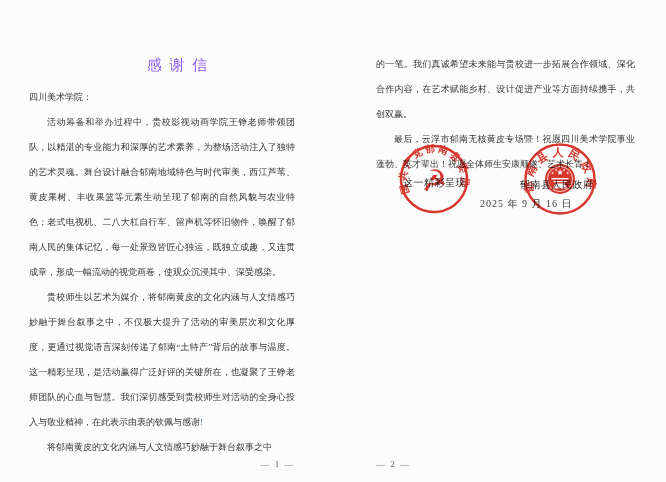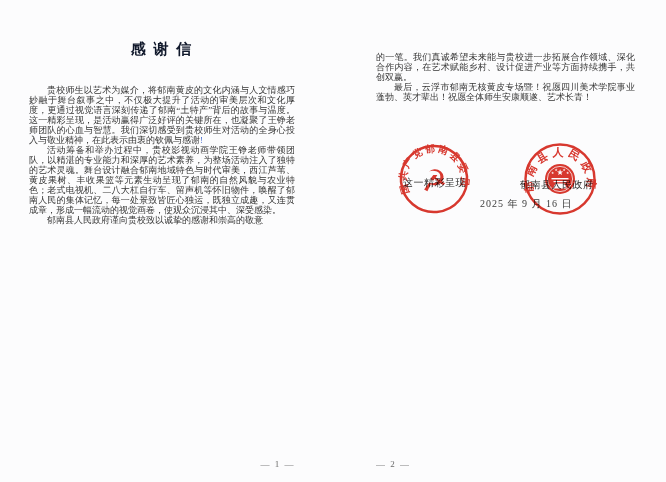--- a/index.html
+++ b/index.html
@@ -5,26 +5,26 @@
   html,body{margin:0;padding:0;background:#e8e8e8;}
   .spread{
     position:relative;width:666px;height:482px;background:#fcfcfd;
     font-family:"Liberation Serif","DejaVu Serif",serif;overflow:hidden;
     box-shadow:0 0 4px rgba(0,0,0,.25);
   }
   .page{position:absolute;top:0;width:333px;height:482px;}
   .page-1{left:0;}
   .page-2{left:333px;}
   .letter-title{
-    position:absolute;top:40px;left:29px;width:266px;margin:0;
-    text-align:center;font-size:15px;font-weight:bold;color:#0f172a;
+    position:absolute;top:40px;left:29px;width:266px;margin:16px;
+    text-align:center;font-size:15px;font-weight:normal;color:#8b5cf6;
     letter-spacing:2px;
   }
   .body-block p{
-    margin:0;font-size:9px;line-height:10px;color:#353535;
+    margin:0;font-size:9px;line-height:25px;color:#353535;
     text-align:justify;word-break:break-all;
   }
   .body-1{position:absolute;top:85px;left:29px;width:266px;}
   .body-2{position:absolute;top:52px;left:43px;width:259px;}
   .indent{text-indent:18px;}
   .blue-mark{color:#4169cf;}
   .page-footer{
     position:absolute;bottom:13px;font-size:9px;color:#6b6b6b;
     letter-spacing:1.5px;margin:0;
   }
@@ -47,23 +47,24 @@
 </style>
 </head>
 <body>
 
 <div class="spread">
 
   <section class="page page-1">
     <h1 class="letter-title">感 谢 信</h1>
 
     <div class="body-block body-1">
+      <p>四川美术学院：</p>
+      <p class="indent">活动筹备和举办过程中，贵校影视动画学院王铮老师带领团队，以精湛的专业能力和深厚的艺术素养，为整场活动注入了独特的艺术灵魂。舞台设计融合郁南地域特色与时代审美，西江芦苇、黄皮果树、丰收果篮等元素生动呈现了郁南的自然风貌与农业特色；老式电视机、二八大杠自行车、留声机等怀旧物件，唤醒了郁南人民的集体记忆，每一处景致皆匠心独运，既独立成趣，又连贯成章，形成一幅流动的视觉画卷，使观众沉浸其中、深受感染。</p>
       <p class="indent"><span>贵校师生以艺术为媒介，将郁南黄皮的文化内涵与人文情感巧妙融于舞台叙事之中，不仅极大提升了活动的审美层次和文化厚度，更通过视觉语言深刻传递了郁南“土特产”背后的故事与温度。这一精彩呈现，是活动赢得广泛好评的关键所在，也凝聚了王铮老师团队的心血与智慧。我们深切感受到贵校师生对活动的全身心投入与敬业精神，在此表示由衷的钦佩与感谢</span><span class="blue-mark">!</span></p>
-      <p class="indent">活动筹备和举办过程中，贵校影视动画学院王铮老师带领团队，以精湛的专业能力和深厚的艺术素养，为整场活动注入了独特的艺术灵魂。舞台设计融合郁南地域特色与时代审美，西江芦苇、黄皮果树、丰收果篮等元素生动呈现了郁南的自然风貌与农业特色；老式电视机、二八大杠自行车、留声机等怀旧物件，唤醒了郁南人民的集体记忆，每一处景致皆匠心独运，既独立成趣，又连贯成章，形成一幅流动的视觉画卷，使观众沉浸其中、深受感染。</p>
-      <p class="indent">郁南县人民政府谨向贵校致以诚挚的感谢和崇高的敬意</p>
+      <p class="indent">将郁南黄皮的文化内涵与人文情感巧妙融于舞台叙事之中</p>
     </div>
 
     <p class="page-footer footer-1">— 1 —</p>
   </section>
 
   <section class="page page-2">
 
     <div class="body-block body-2">
       <p>的一笔。我们真诚希望未来能与贵校进一步拓展合作领域、深化合作内容，在艺术赋能乡村、设计促进产业等方面持续携手，共创双赢。</p>
       <p class="indent">最后，云浮市郁南无核黄皮专场暨！祝愿四川美术学院事业蓬勃、英才辈出！祝愿全体师生安康顺遂、艺术长青！</p>

